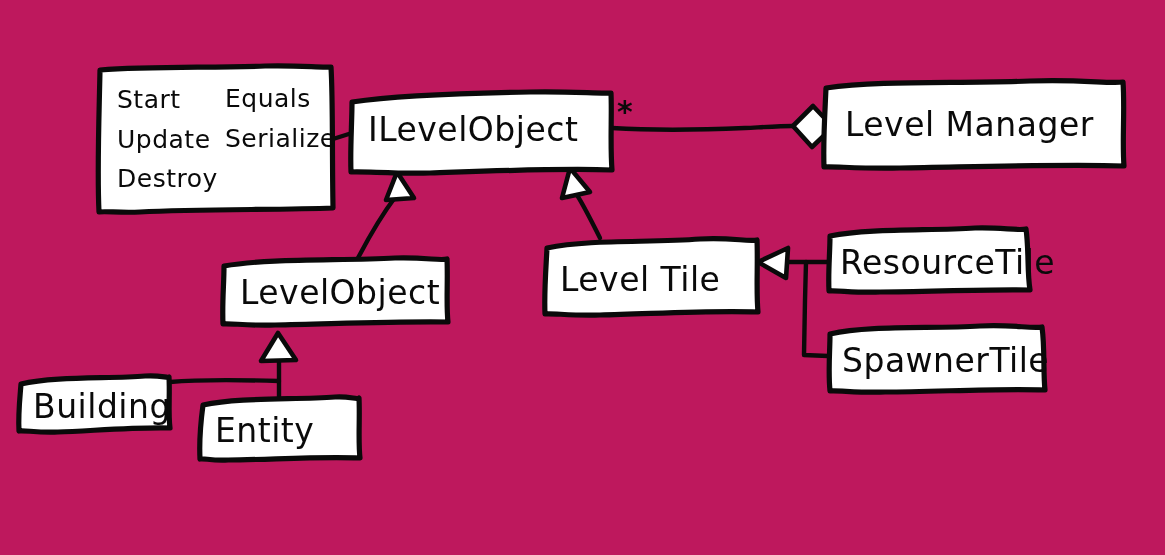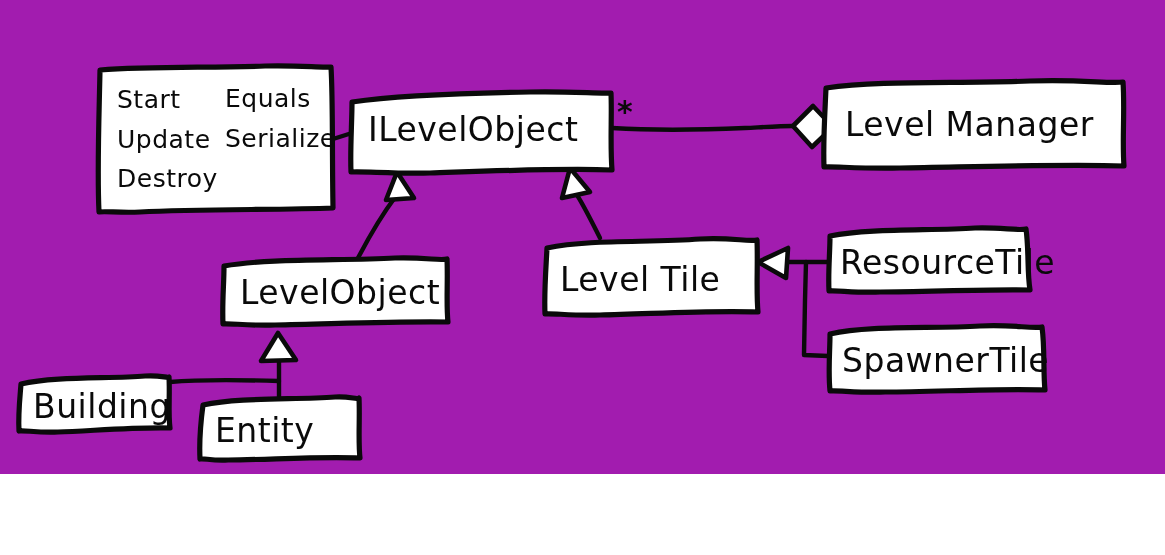--- a/index.html
+++ b/index.html
@@ -7,22 +7,22 @@
     margin: 0;
     padding: 0;
     background: #ffffff;
   }
   body {
     font-family: "DejaVu Sans", sans-serif;
   }
   #canvas-wrap {
     position: relative;
     width: 1165px;
-    height: 474px;
-    background: #a21caf;
+    height: 555px;
+    background: #be185d;
     overflow: hidden;
   }
   #sketch-svg {
     position: absolute;
     top: 0;
     left: 0;
     width: 1165px;
     height: 555px;
   }
   .hand-text {

